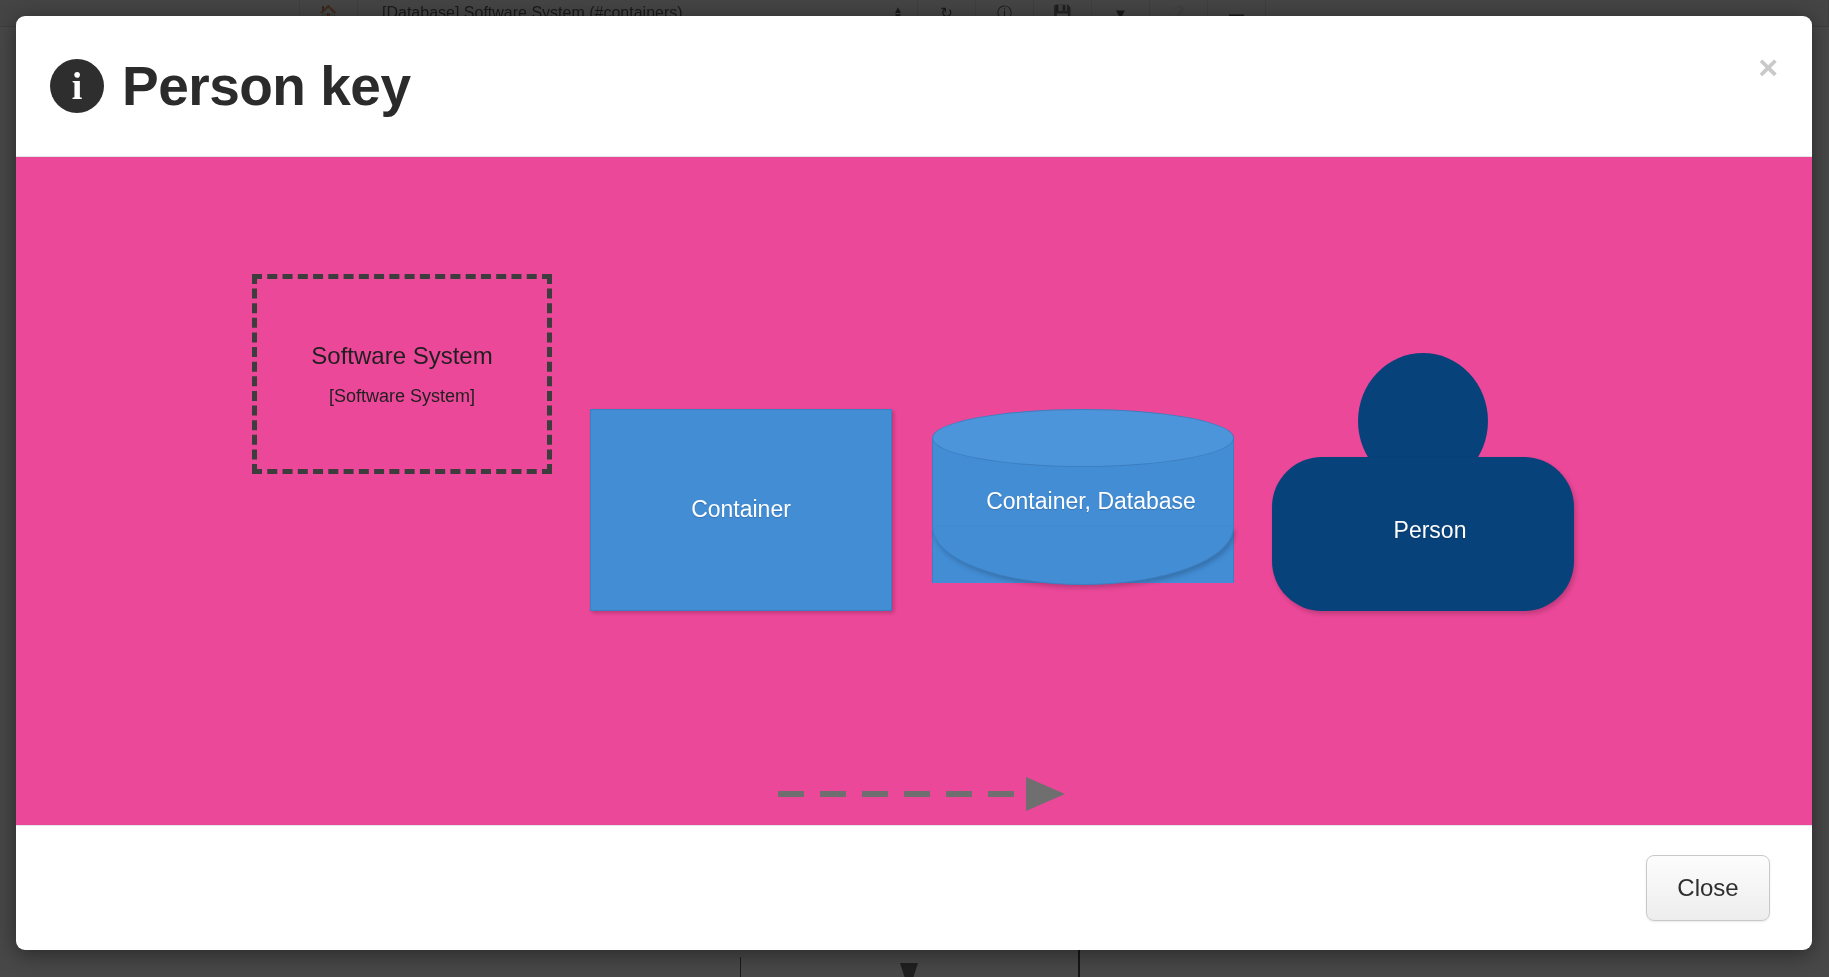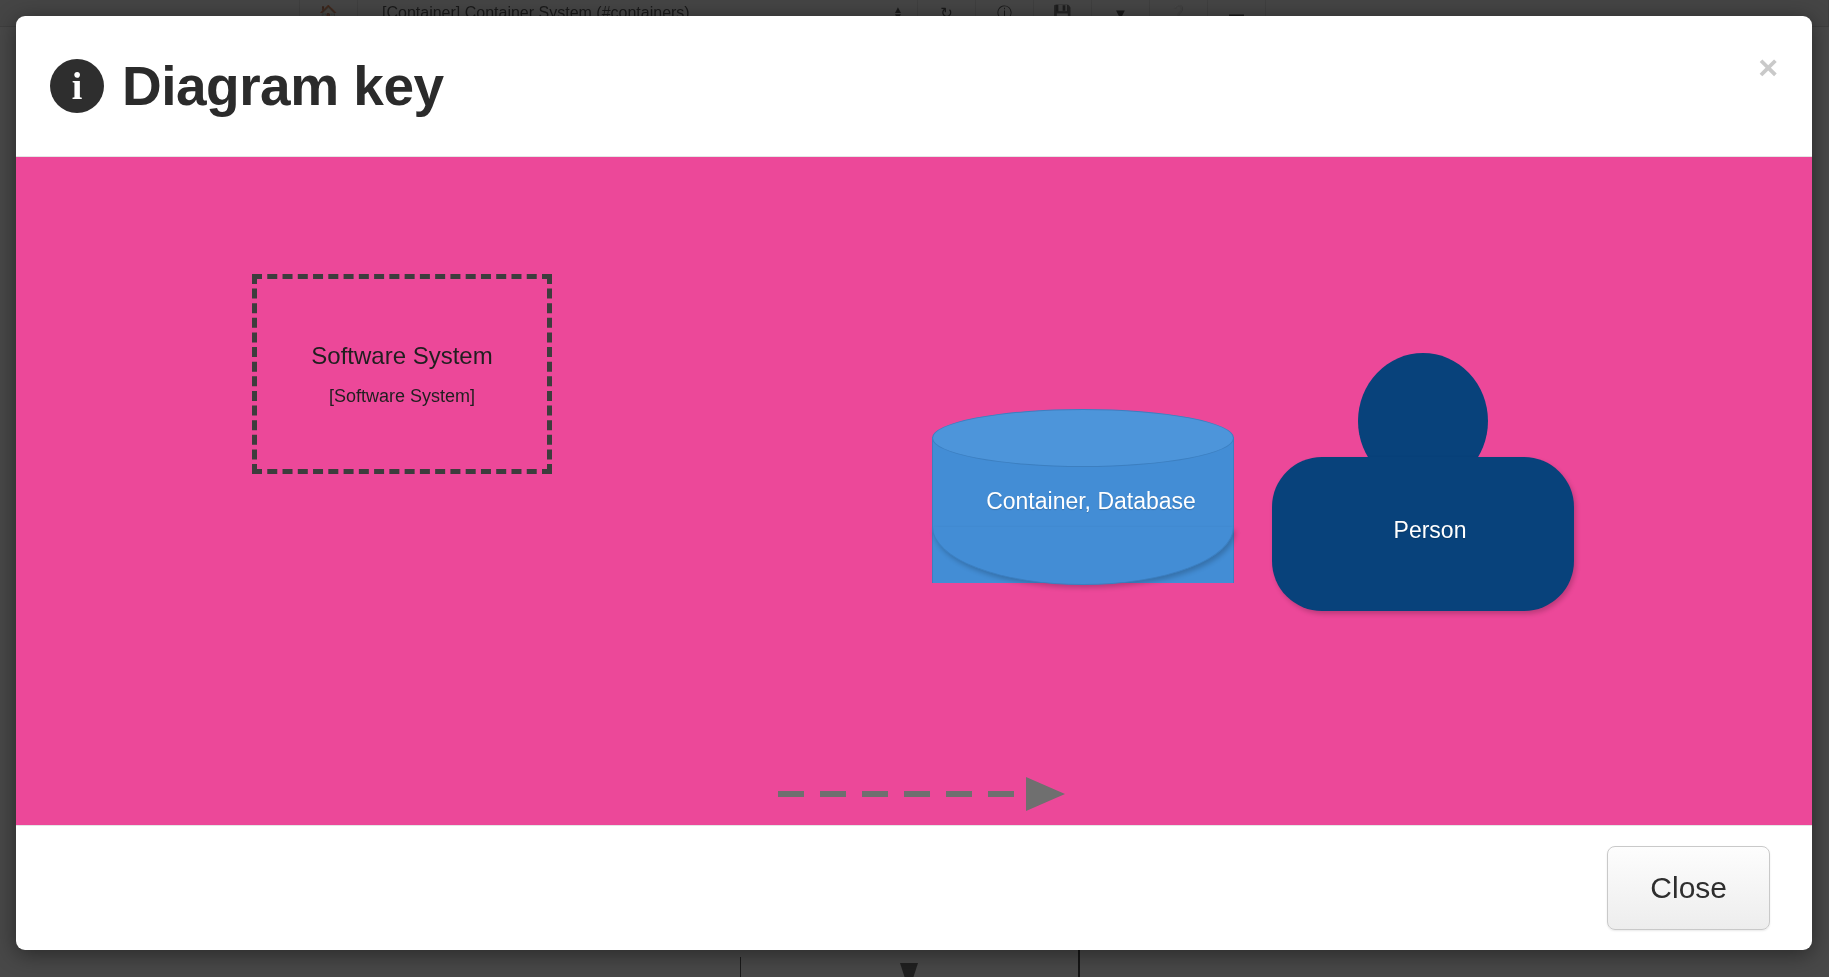--- a/index.html
+++ b/index.html
@@ -305,42 +305,42 @@
     height: 125px;
     border-top: 1px solid #e5e5e5;
     display: flex;
     align-items: center;
     justify-content: flex-end;
     padding: 0 42px;
   }
 
   #close-button {
     min-width: 124px;
-    height: 84px;
-    padding: 0 42px;
-    font-size: 30px;
+    height: 66px;
+    padding: 0 26px;
+    font-size: 24px;
     color: #2e2e2e;
     background: linear-gradient(to bottom, #fdfdfd 0%, #ededed 100%);
     border: 1px solid #c9c9c9;
     border-radius: 8px;
     box-shadow: 0 1px 2px rgba(0,0,0,0.09);
     cursor: pointer;
     font-family: "Liberation Sans", sans-serif;
   }
 </style>
 </head>
 <body>
 
 <div id="app-background">
 
   <div id="bg-toolbar">
     <div class="tb-cell tb-spacer-left"></div>
     <div class="tb-cell tb-icon">🏠</div>
     <div class="tb-cell tb-view-select">
-      <span>[Container] Container System (#containers)</span>
+      <span>[Database] Software System (#containers)</span>
       <span class="tb-stepper">▲<br>▼</span>
     </div>
     <div class="tb-cell tb-icon">↻</div>
     <div class="tb-cell tb-icon">ⓘ</div>
     <div class="tb-cell tb-icon">💾</div>
     <div class="tb-cell tb-icon">▼</div>
     <div class="tb-cell tb-icon">❔</div>
     <div class="tb-cell tb-icon">▬</div>
     <div class="tb-cell tb-tail"></div>
   </div>
@@ -353,32 +353,35 @@
   </div>
 
 </div>
 
 <div id="modal-overlay"></div>
 
 <div id="modal">
 
   <div id="modal-header">
     <div id="info-icon-circle">i</div>
-    <div id="modal-title">Diagram key</div>
+    <div id="modal-title">Person key</div>
     <button id="modal-close-x">×</button>
   </div>
 
   <div id="modal-body">
     <div id="key-canvas">
 
       <div id="shape-software-system">
         <div class="ss-title">Software System</div>
         <div class="ss-sub">[Software System]</div>
       </div>
 
+      <div id="shape-container">
+        <div class="shape-label">Container</div>
+      </div>
 
       <div id="shape-database">
         <div class="cyl-body"></div>
         <div class="cyl-bottom"></div>
         <div class="cyl-top"></div>
         <div class="cyl-label shape-label">Container, Database</div>
       </div>
 
       <div id="shape-person">
         <div class="person-head"></div>

